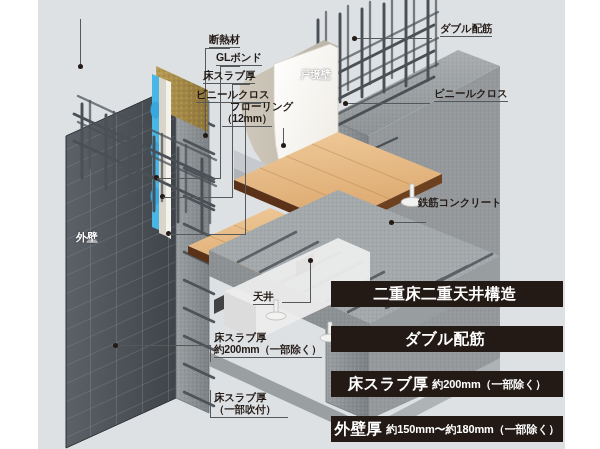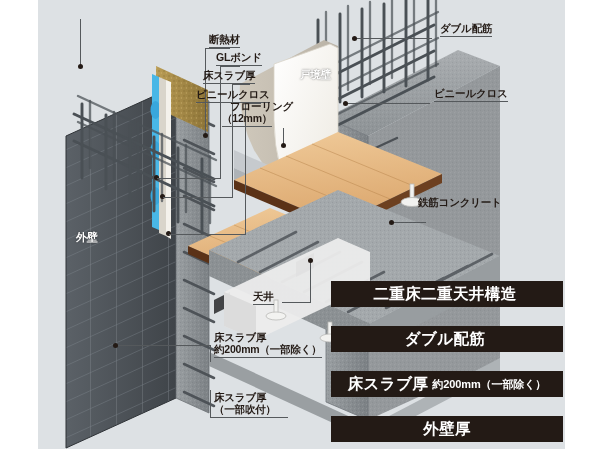--- a/index.html
+++ b/index.html
@@ -431,19 +431,20 @@
     <div class="legend-row">
       <span class="big">ダブル配筋</span>
       <span class="sml"></span>
     </div>
     <div class="legend-row">
       <span class="big">床スラブ厚</span>
       <span class="sml">約200mm（一部除く）</span>
     </div>
     <div class="legend-row">
       <span class="big">外壁厚</span>
+      <span class="sml">約150mm〜約180mm（一部除く）</span>
     </div>
     <div class="legend-row">
       <span class="sml">約180mm</span>
     </div>
   </div>
 
 </div>
 
 </body></html>

